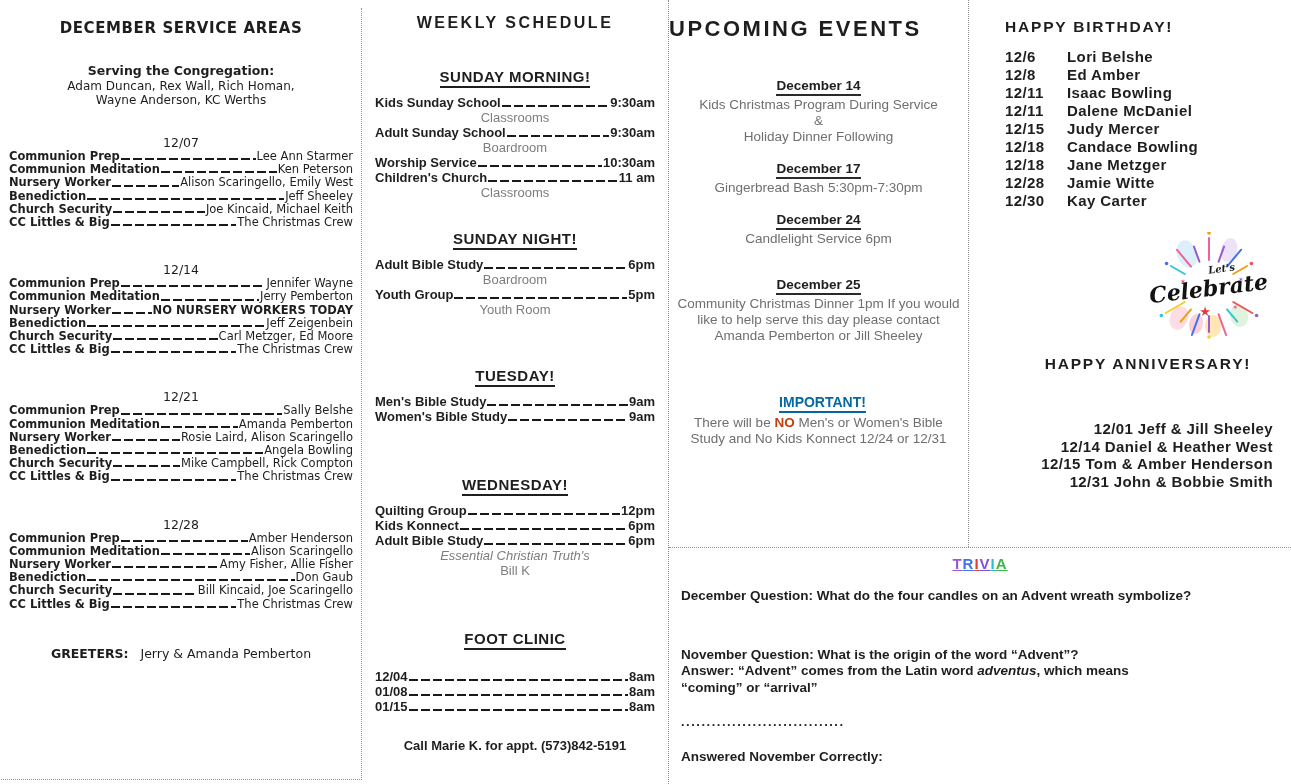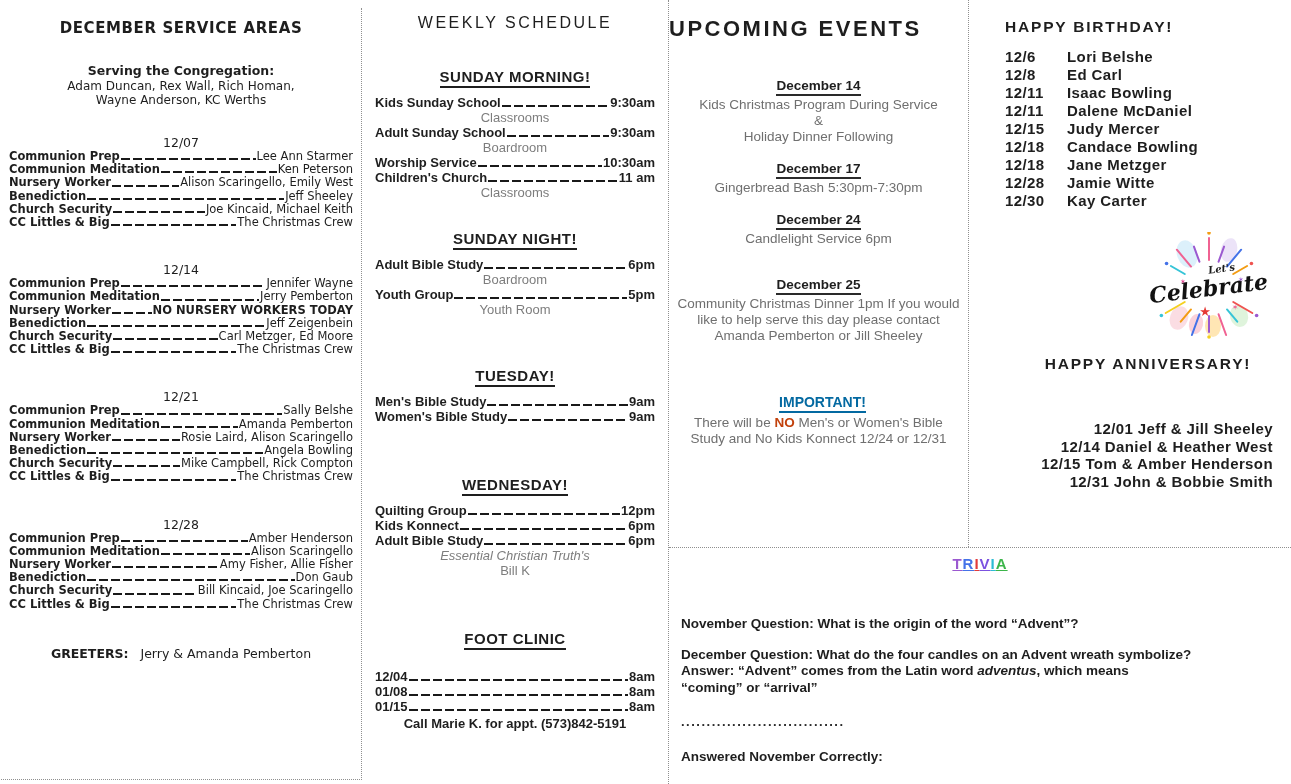--- a/index.html
+++ b/index.html
@@ -25,32 +25,32 @@
   #service-dates{padding:0 8px;}
   .svc-block{margin-top:34px;}
   .svc-block:first-child{margin-top:29px;}
   .svc-date{text-align:center;font-size:12.5px;line-height:13px;margin-bottom:1px;}
   .svc-row{display:flex;align-items:baseline;font-size:11.5px;line-height:13.2px;white-space:nowrap;}
   .svc-label{font-weight:bold;}
   .lead{flex:1 1 auto;min-width:8px;height:2px;align-self:flex-end;margin:0 1px 3px;
       background:repeating-linear-gradient(to right,#191919 0 9px,transparent 9px 12px);}
   .greeters{margin-top:35px;text-align:center;font-size:12.5px;}
   
-  #col-schedule .title{text-align:center;font-size:16px;font-weight:normal;letter-spacing:2.5px;padding-top:14px;}
+  #col-schedule .title{text-align:center;font-size:16px;font-weight:bold;letter-spacing:2.5px;padding-top:14px;}
   .sched-section{margin-top:36px;}
   .sched-section:nth-of-type(2){margin-top:30px;}
   .sched-section:nth-of-type(3){margin-top:50px;}
   .sched-section:nth-of-type(4){margin-top:52px;}
   .sched-section:nth-of-type(5){margin-top:52px;}
   .sched-section:nth-of-type(6){margin-top:44px;}
   .sched-heading{text-align:center;font-size:15px;font-weight:bold;letter-spacing:.5px;margin-bottom:10px;}
   .sched-heading span{border-bottom:2px solid #1e1e1e;padding-bottom:1px;}
   .sched-row{display:flex;align-items:baseline;font-size:13px;font-weight:bold;line-height:15px;padding:0 13px;white-space:nowrap;}
   .sched-loc,.sched-note{text-align:center;font-size:13px;color:#7d7d7d;line-height:15px;}
-  .sched-footer{margin-top:2px;text-align:center;font-size:13px;font-weight:bold;}
+  .sched-footer{margin-top:24px;text-align:center;font-size:13px;font-weight:bold;}
   #sec-footclinic-gap{height:12px;}
   
   #col-events .title{text-align:left;font-size:22px;font-weight:bold;letter-spacing:2.5px;padding-top:16px;}
   .event{margin-top:16px;text-align:center;}
   .event:first-child{margin-top:36px;}
   .event.gap-lg{margin-top:30px;}
   .event-date{font-size:13.5px;font-weight:bold;}
   .event-date span{border-bottom:2px solid #2a2a2a;padding-bottom:1px;}
   .event-lines{margin-top:4px;font-size:13.5px;color:#6f6f6f;line-height:16px;padding:0 6px;}
   .important{margin-top:50px;text-align:center;}
@@ -370,21 +370,21 @@
 
   <div id="col-celebrations">
     <div class="title">HAPPY BIRTHDAY!</div>
     <div id="birthday-list">
         <div class="bday-row">
           <span class="bday-date">12/6</span>
           <span class="bday-name">Lori Belshe</span>
         </div>
         <div class="bday-row">
           <span class="bday-date">12/8</span>
-          <span class="bday-name">Ed Carl</span>
+          <span class="bday-name">Ed Amber</span>
         </div>
         <div class="bday-row">
           <span class="bday-date">12/11</span>
           <span class="bday-name">Isaac Bowling</span>
         </div>
         <div class="bday-row">
           <span class="bday-date">12/11</span>
           <span class="bday-name">Dalene McDaniel</span>
         </div>
         <div class="bday-row">
@@ -452,20 +452,20 @@
     <div id="anniversary-list">
         <div class="anniv-row">12/01 Jeff &amp; Jill Sheeley</div>
         <div class="anniv-row">12/14 Daniel &amp; Heather West</div>
         <div class="anniv-row">12/15 Tom &amp; Amber Henderson</div>
         <div class="anniv-row">12/31 John &amp; Bobbie Smith</div>
       </div>
   </div>
 
   <div id="trivia-box">
     <div id="trivia-title"><span style="color: rgb(155, 89, 208);">T</span><span style="color: rgb(68, 114, 232);">R</span><span style="color: rgb(226, 59, 59);">I</span><span style="color: rgb(123, 82, 224);">V</span><span style="color: rgb(43, 188, 212);">I</span><span style="color: rgb(60, 181, 74);">A</span></div>
+    <div class="triv-q" id="triv-dec">December Question: What do the four candles on an Advent wreath symbolize?</div>
     <div class="triv-q" id="triv-nov">November Question: What is the origin of the word “Advent”?</div>
-    <div class="triv-q" id="triv-dec">December Question: What do the four candles on an Advent wreath symbolize?</div>
     <p class="ans"><span>Answer: “Advent” comes from the Latin word </span><em>adventus</em><span>, which means “coming” or “arrival”</span></p>
     <div class="dotted-line">................................</div>
     <div class="triv-q" id="answered">Answered November Correctly:</div>
   </div>
 
 </div>
 
 </body></html>

